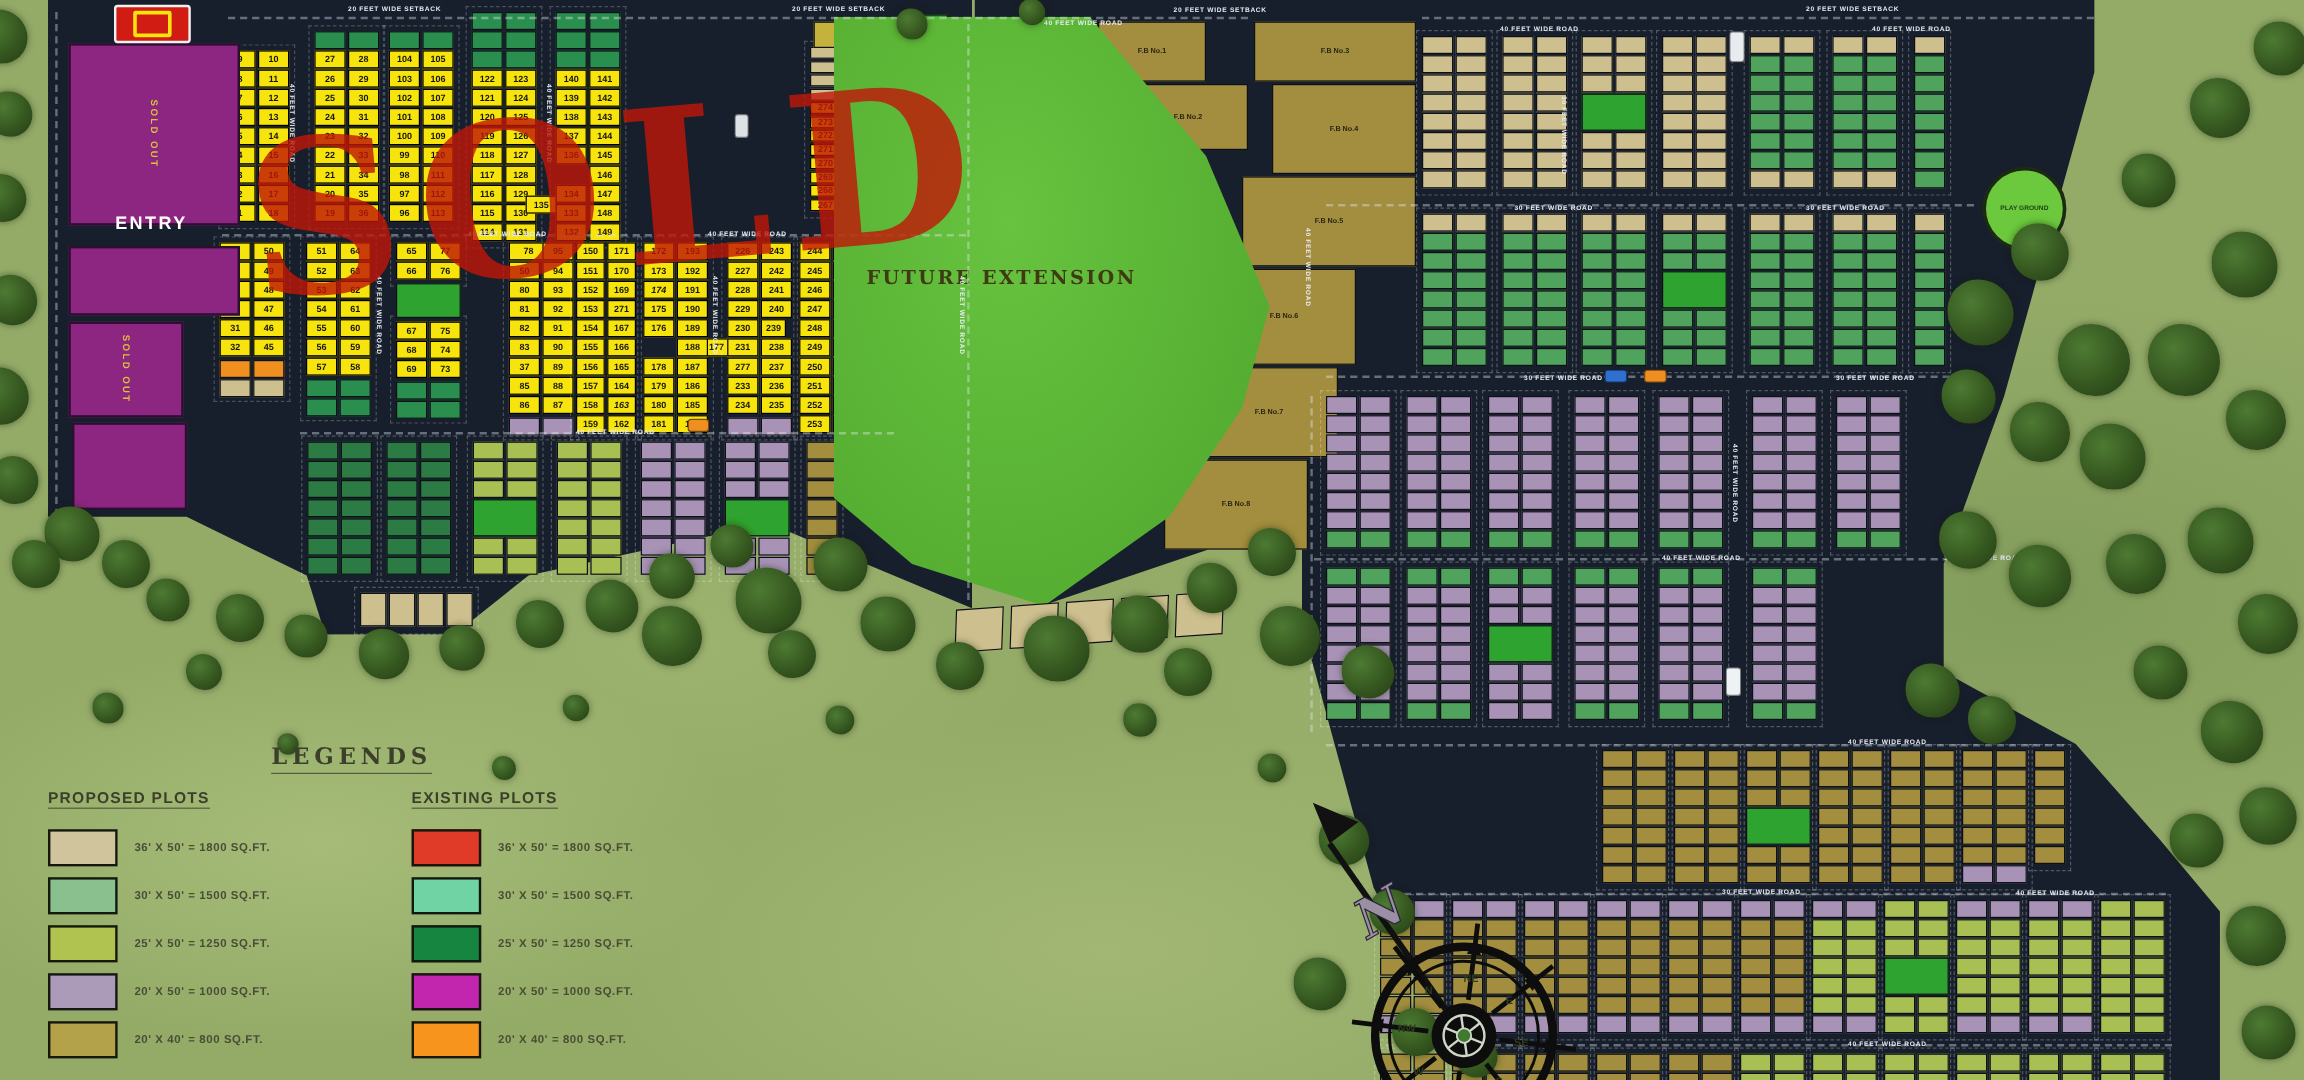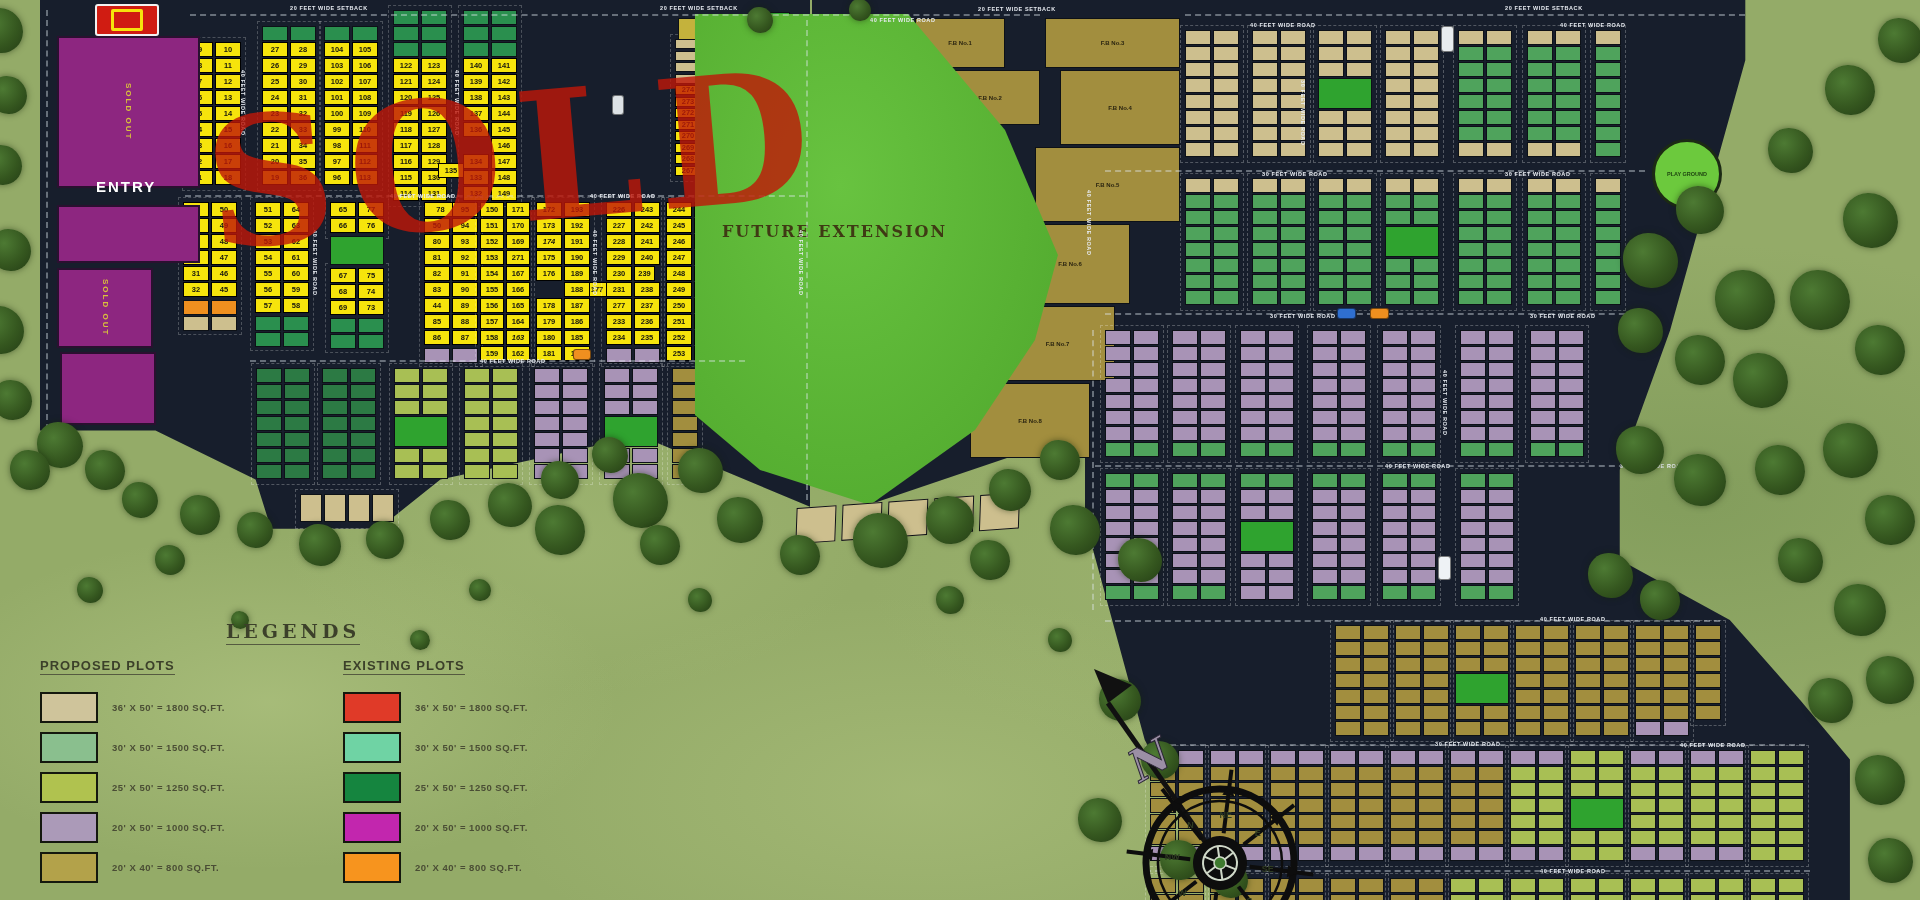--- a/index.html
+++ b/index.html
@@ -293,21 +293,21 @@
       <div class="plot-cell" style="left: 424px; top: 218px; width: 26px; height: 14.5px; background: rgb(246, 228, 12); border: 1px solid rgb(0, 0, 0);">50</div>
       <div class="plot-cell" style="left: 452px; top: 218px; width: 26px; height: 14.5px; background: rgb(246, 228, 12); border: 1px solid rgb(0, 0, 0);">94</div>
       <div class="plot-cell" style="left: 424px; top: 234px; width: 26px; height: 14.5px; background: rgb(246, 228, 12); border: 1px solid rgb(0, 0, 0);">80</div>
       <div class="plot-cell" style="left: 452px; top: 234px; width: 26px; height: 14.5px; background: rgb(246, 228, 12); border: 1px solid rgb(0, 0, 0);">93</div>
       <div class="plot-cell" style="left: 424px; top: 250px; width: 26px; height: 14.5px; background: rgb(246, 228, 12); border: 1px solid rgb(0, 0, 0);">81</div>
       <div class="plot-cell" style="left: 452px; top: 250px; width: 26px; height: 14.5px; background: rgb(246, 228, 12); border: 1px solid rgb(0, 0, 0);">92</div>
       <div class="plot-cell" style="left: 424px; top: 266px; width: 26px; height: 14.5px; background: rgb(246, 228, 12); border: 1px solid rgb(0, 0, 0);">82</div>
       <div class="plot-cell" style="left: 452px; top: 266px; width: 26px; height: 14.5px; background: rgb(246, 228, 12); border: 1px solid rgb(0, 0, 0);">91</div>
       <div class="plot-cell" style="left: 424px; top: 282px; width: 26px; height: 14.5px; background: rgb(246, 228, 12); border: 1px solid rgb(0, 0, 0);">83</div>
       <div class="plot-cell" style="left: 452px; top: 282px; width: 26px; height: 14.5px; background: rgb(246, 228, 12); border: 1px solid rgb(0, 0, 0);">90</div>
-      <div class="plot-cell" style="left: 424px; top: 298px; width: 26px; height: 14.5px; background: rgb(246, 228, 12); border: 1px solid rgb(0, 0, 0);">44</div>
+      <div class="plot-cell" style="left: 424px; top: 298px; width: 26px; height: 14.5px; background: rgb(246, 228, 12); border: 1px solid rgb(0, 0, 0);">37</div>
       <div class="plot-cell" style="left: 452px; top: 298px; width: 26px; height: 14.5px; background: rgb(246, 228, 12); border: 1px solid rgb(0, 0, 0);">89</div>
       <div class="plot-cell" style="left: 424px; top: 314px; width: 26px; height: 14.5px; background: rgb(246, 228, 12); border: 1px solid rgb(0, 0, 0);">85</div>
       <div class="plot-cell" style="left: 452px; top: 314px; width: 26px; height: 14.5px; background: rgb(246, 228, 12); border: 1px solid rgb(0, 0, 0);">88</div>
       <div class="plot-cell" style="left: 424px; top: 330px; width: 26px; height: 14.5px; background: rgb(246, 228, 12); border: 1px solid rgb(0, 0, 0);">86</div>
       <div class="plot-cell" style="left: 452px; top: 330px; width: 26px; height: 14.5px; background: rgb(246, 228, 12); border: 1px solid rgb(0, 0, 0);">87</div>
       <div class="plot-cell" style="left: 424px; top: 348px; width: 26px; height: 14.5px; background: rgb(168, 147, 182);"></div>
       <div class="plot-cell" style="left: 452px; top: 348px; width: 26px; height: 14.5px; background: rgb(168, 147, 182);"></div>
       <div class="pair-group" style="left: 478px; top: 200px; width: 54px; height: 164px;"></div>
       <div class="plot-cell" style="left: 480px; top: 202px; width: 24px; height: 14.5px; background: rgb(246, 228, 12); border: 1px solid rgb(0, 0, 0);">150</div>
       <div class="plot-cell" style="left: 506px; top: 202px; width: 24px; height: 14.5px; background: rgb(246, 228, 12); border: 1px solid rgb(0, 0, 0);">171</div>

